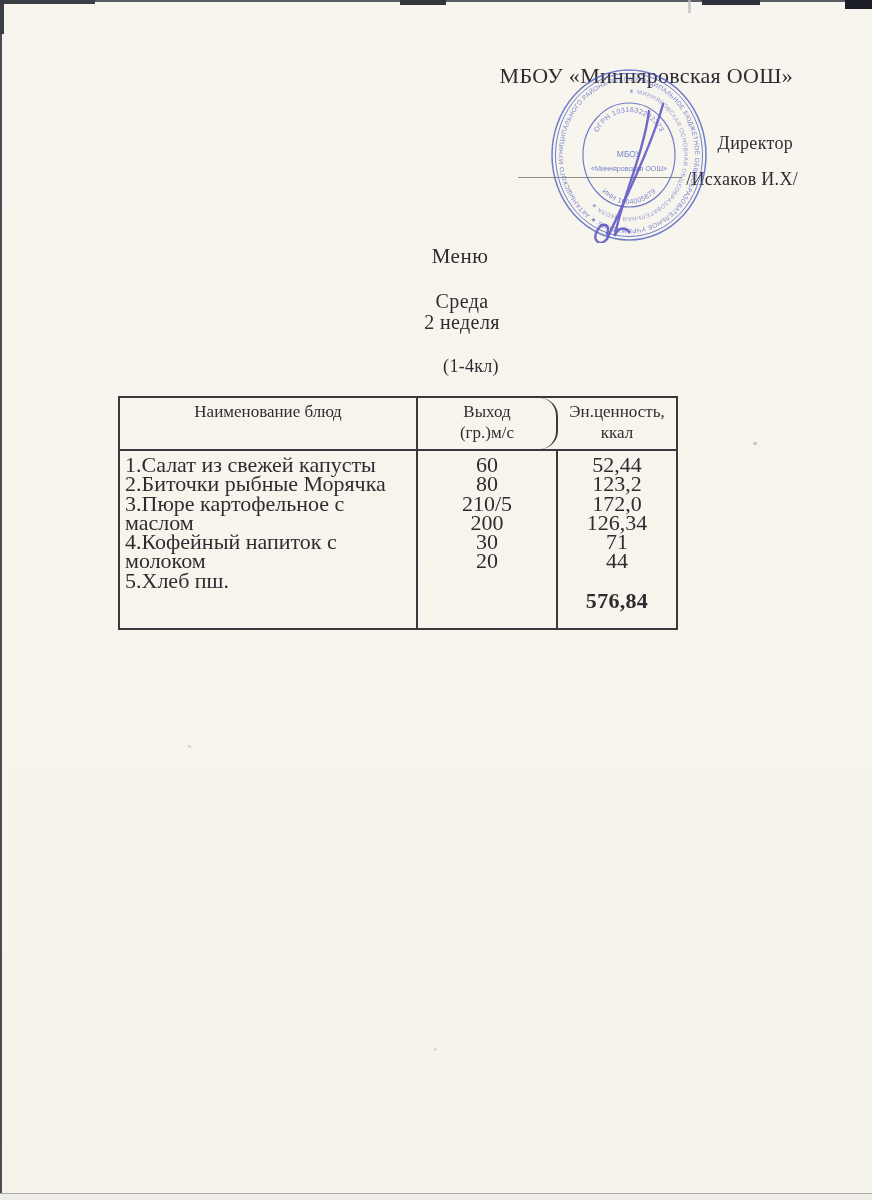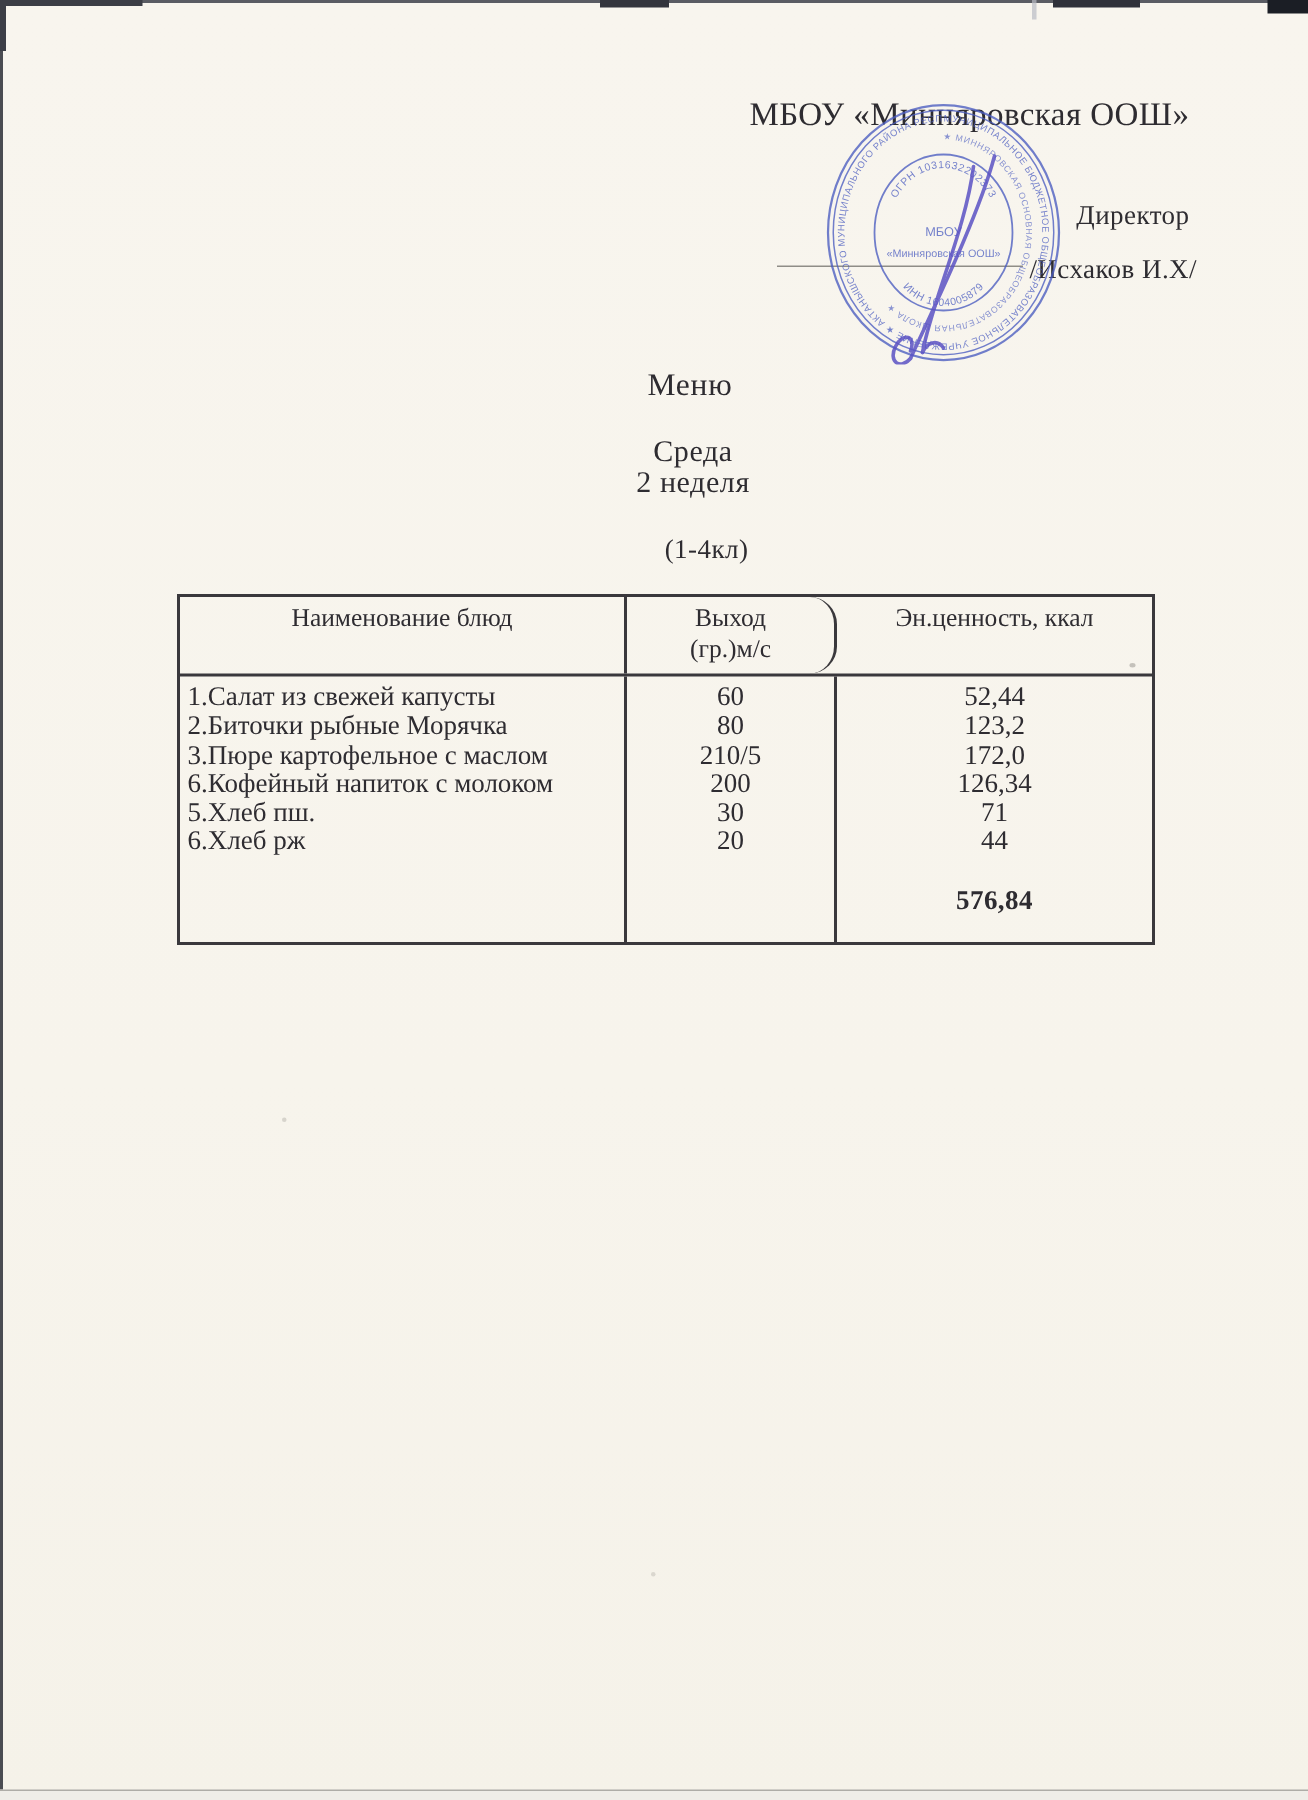--- a/index.html
+++ b/index.html
@@ -32,29 +32,29 @@
   
   .stamp-svg{position:absolute;left:549px;top:67px;}
   
   .title{position:absolute;transform:translateX(-50%);font-weight:normal;white-space:nowrap;}
   .t-menu{left:460px;top:244px;font-size:21px;letter-spacing:.5px;}
   .t-day{left:462px;top:290px;font-size:20px;letter-spacing:.4px;}
   .t-week{left:462px;top:311px;font-size:20px;letter-spacing:.4px;}
   .t-grade{left:471px;top:356px;font-size:18px;letter-spacing:.3px;}
   
   .menu-table{
-    position:absolute;left:118px;top:396px;width:652px;height:234px;
+    position:absolute;left:118px;top:396px;width:560px;height:234px;
     border:2px solid #3a383c;box-sizing:border-box;background:transparent;
   }
   .t-head{display:grid;grid-template-columns:298px 140px 1fr;height:53px;border-bottom:2px solid #3a383c;box-sizing:border-box;}
   .th{font-size:17px;text-align:center;padding-top:3px;line-height:21px;}
   .th-portion{white-space:pre-line;border-radius:18px;}
   .cell-r{border-right:2px solid #3a383c;box-sizing:border-box;}
   .t-body{display:grid;grid-template-columns:298px 140px 1fr;height:177px;box-sizing:border-box;}
-  .td{padding-top:4px;font-size:18px;}
+  .td{padding-top:4px;font-size:22px;}
   .td div{line-height:19.3px;}
   .col-names{padding-left:5px;}
   .col-center{text-align:center;}
   .total-row{font-weight:bold;margin-top:20px;letter-spacing:.3px;}
 </style>
 </head>
 <body>
 
 <div class="page">
 
@@ -125,23 +125,22 @@
       <div class="th cell-r">Наименование блюд</div>
       <div class="th th-portion cell-r">Выход
 (гр.)м/с</div>
       <div class="th">Эн.ценность, ккал</div>
     </div>
     <div class="t-body">
       <div class="td col-names cell-r">
         <div>1.Салат из свежей капусты</div>
         <div>2.Биточки рыбные Морячка</div>
         <div>3.Пюре картофельное с маслом</div>
-        <div>6.Кофейный напиток с молоком</div>
+        <div>4.Кофейный напиток с молоком</div>
         <div>5.Хлеб пш.</div>
-        <div>6.Хлеб рж</div>
       </div>
       <div class="td col-center cell-r">
         <div>60</div>
         <div>80</div>
         <div>210/5</div>
         <div>200</div>
         <div>30</div>
         <div>20</div>
       </div>
       <div class="td col-center">

